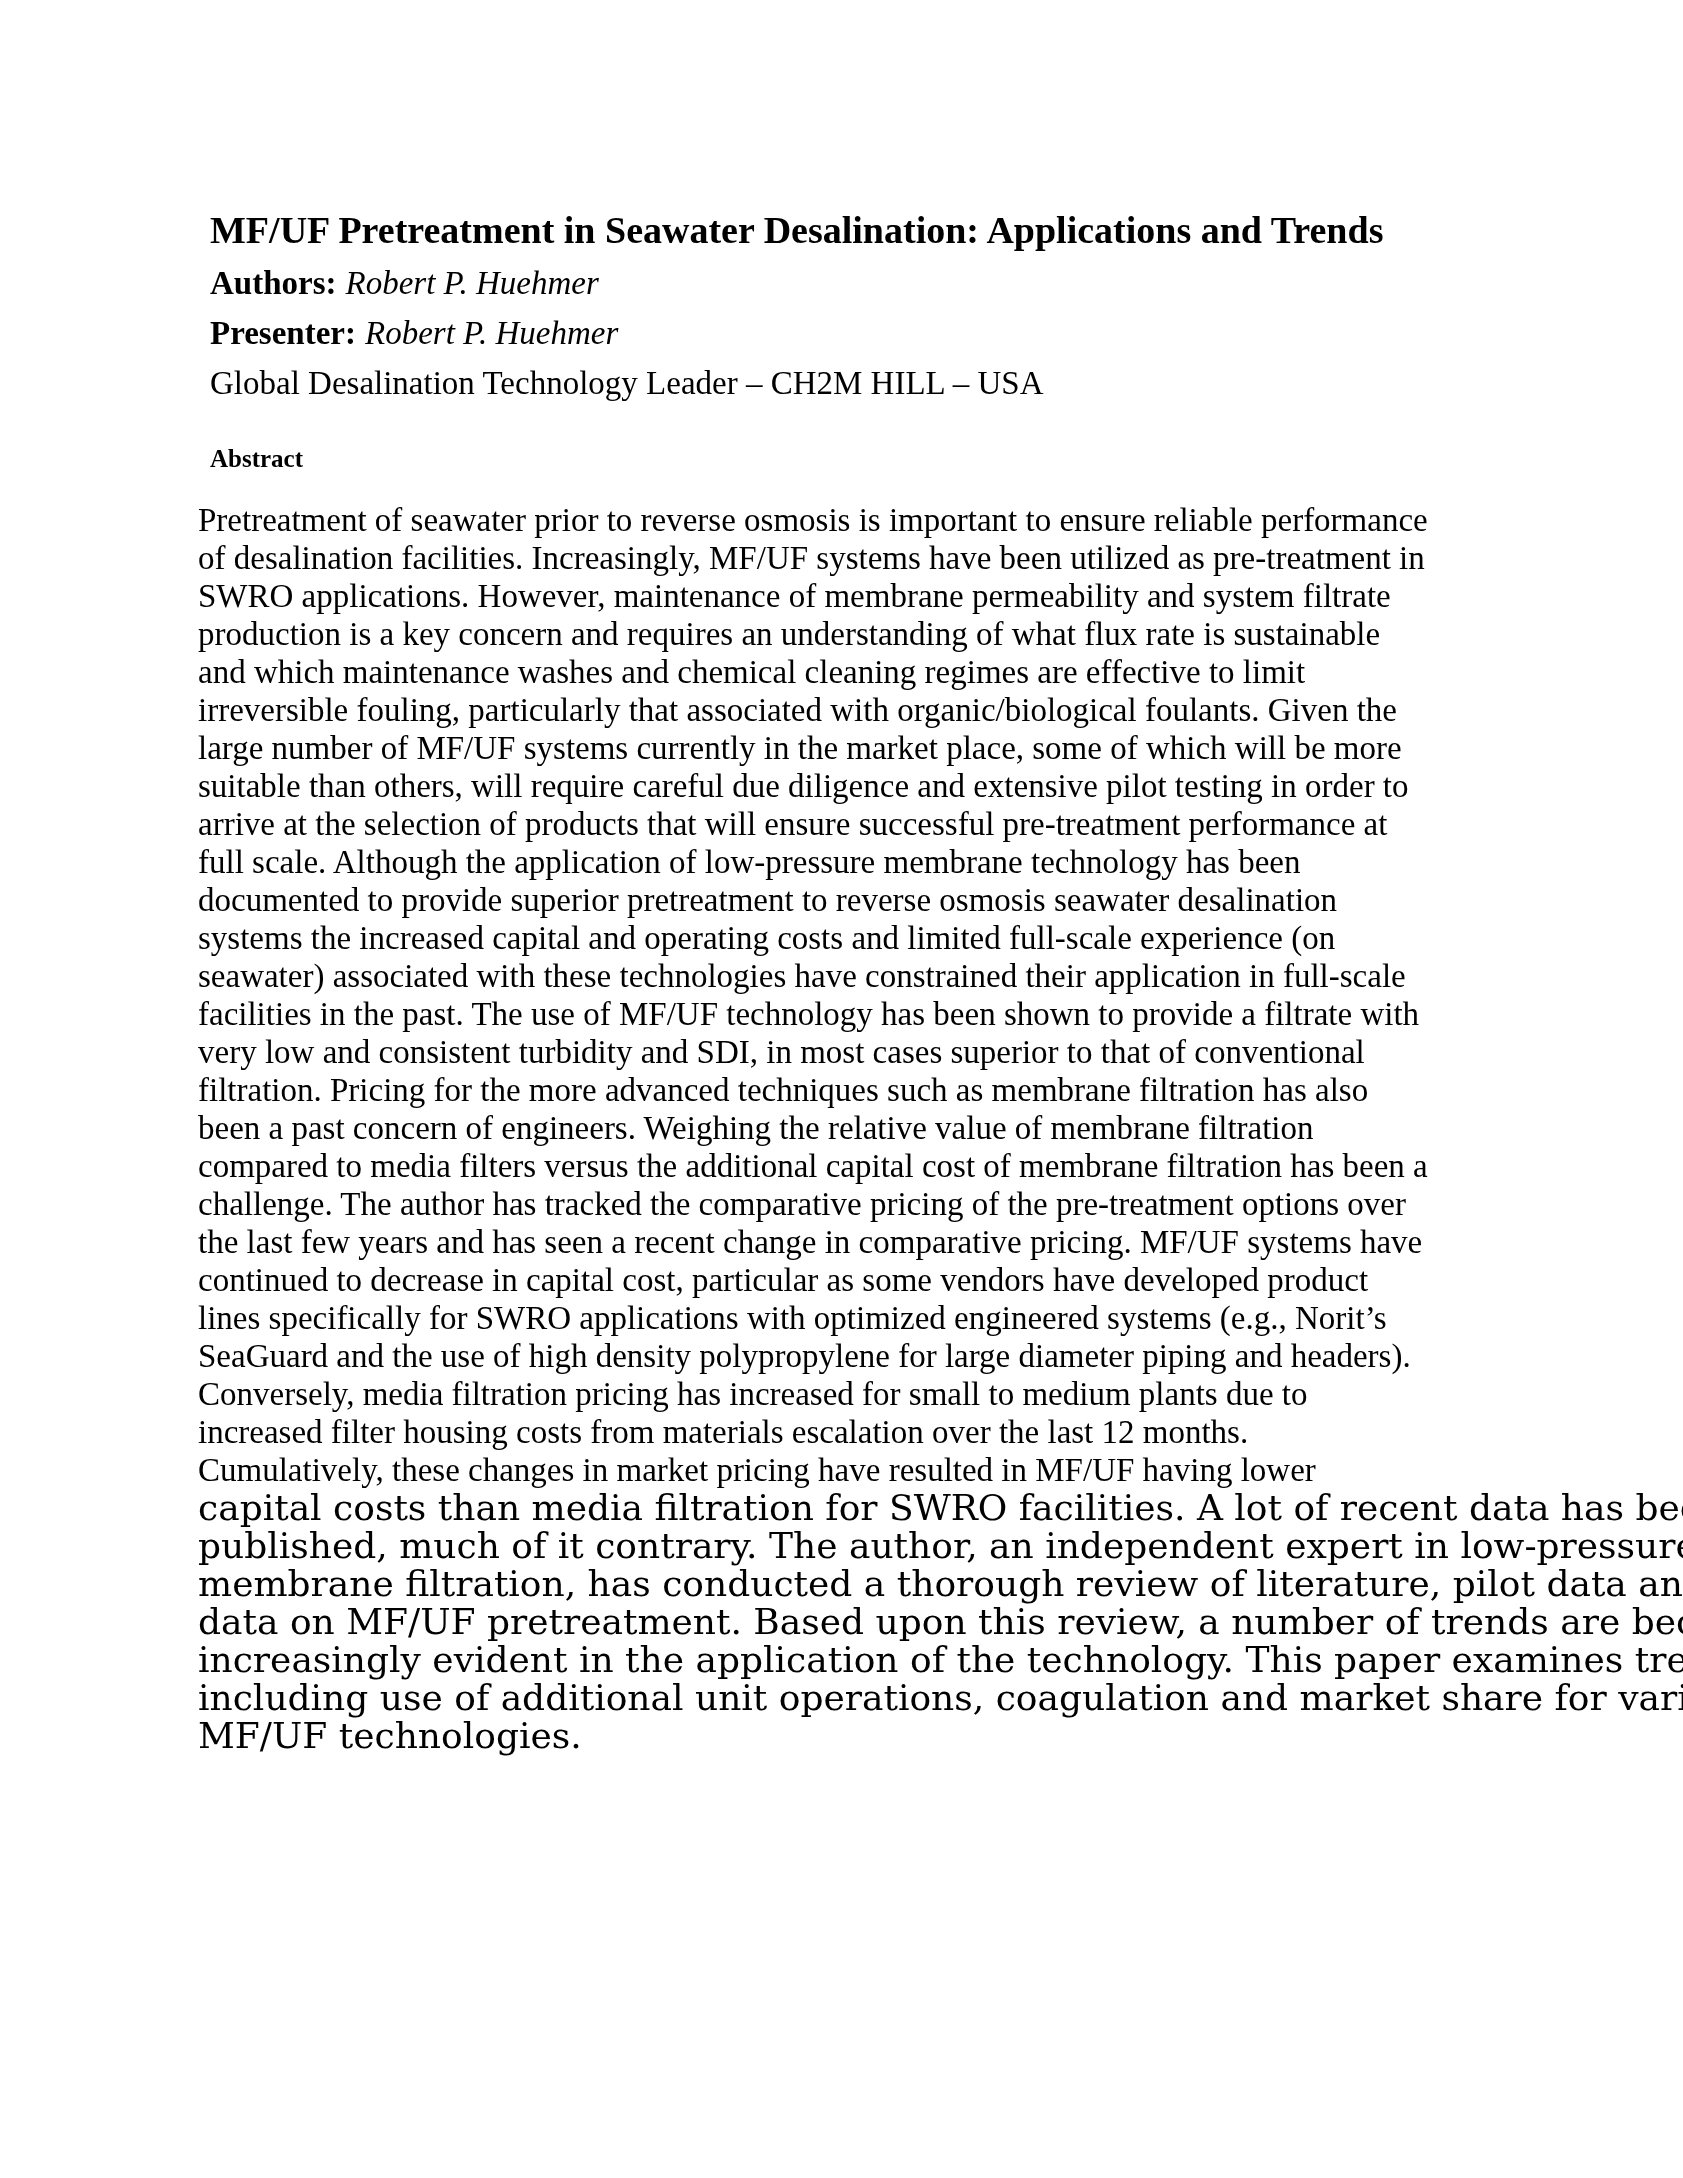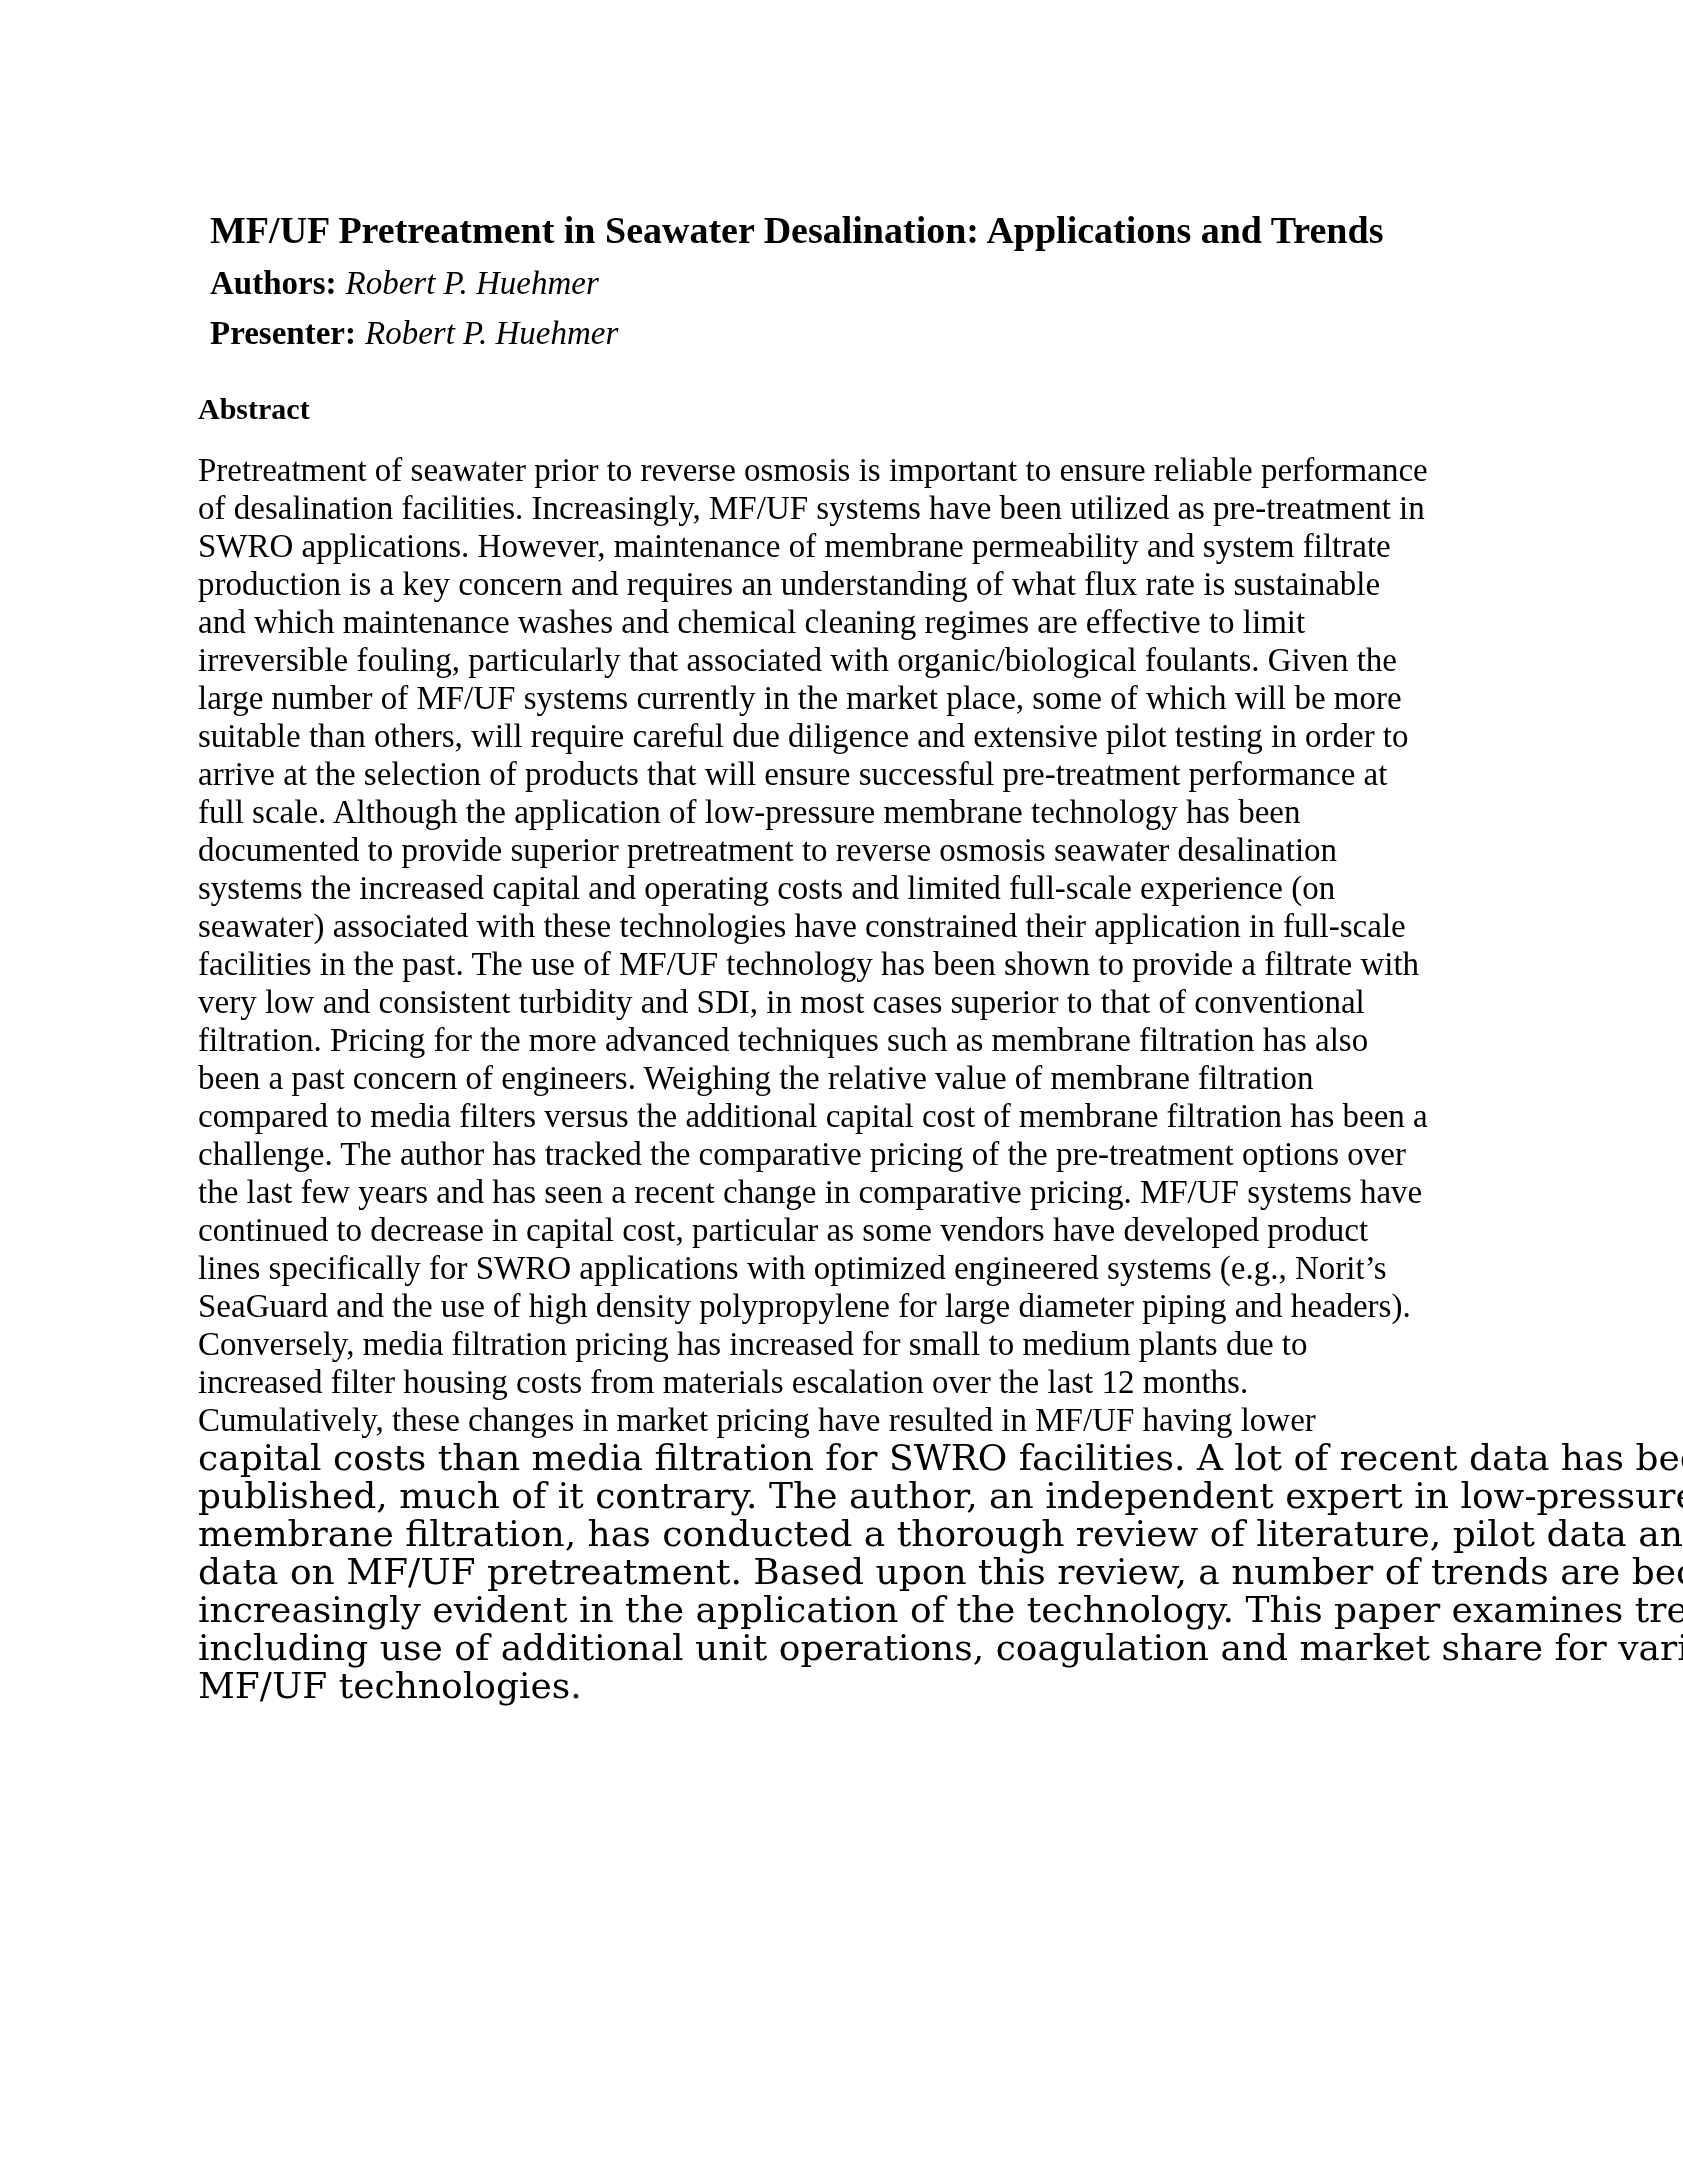--- a/index.html
+++ b/index.html
@@ -29,24 +29,24 @@
   }
   p.meta {
     margin: 12px;
     font-size: 33px;
     line-height: 38px;
     white-space: pre;
   }
   .b { font-weight: bold; margin-right: 9px; }
   .i { font-style: italic; }
   h2.abstract-heading {
-    margin: 38px 0 0 0;
+    margin: 38px 0 0 12px;
     font-family: "Liberation Serif", serif;
     font-weight: bold;
-    font-size: 30px;
+    font-size: 25px;
     line-height: 38px;
   }
   .abstract-part1 {
     font-family: "Liberation Serif", serif;
     font-size: 33px;
     line-height: 38px;
     white-space: pre;
     margin-top: 23px;
   }
   .abstract-part2 {
@@ -60,20 +60,21 @@
 <body>
 
 <div class="page">
 
   <h1 class="title">MF/UF Pretreatment in Seawater Desalination: Applications and Trends</h1>
 
   <p class="meta"><span class="b">Authors:</span><span class="i">Robert P. Huehmer</span></p>
 
   <p class="meta"><span class="b">Presenter:</span><span class="i">Robert P. Huehmer</span></p>
 
+  <p class="meta">Global Desalination Technology Leader – CH2M HILL – USA</p>
 
   <h2 class="abstract-heading">Abstract</h2>
 
   <div>
     <div class="abstract-part1">Pretreatment of seawater prior to reverse osmosis is important to ensure reliable performance
 of desalination facilities. Increasingly, MF/UF systems have been utilized as pre-treatment in
 SWRO applications. However, maintenance of membrane permeability and system filtrate
 production is a key concern and requires an understanding of what flux rate is sustainable
 and which maintenance washes and chemical cleaning regimes are effective to limit
 irreversible fouling, particularly that associated with organic/biological foulants. Given the

